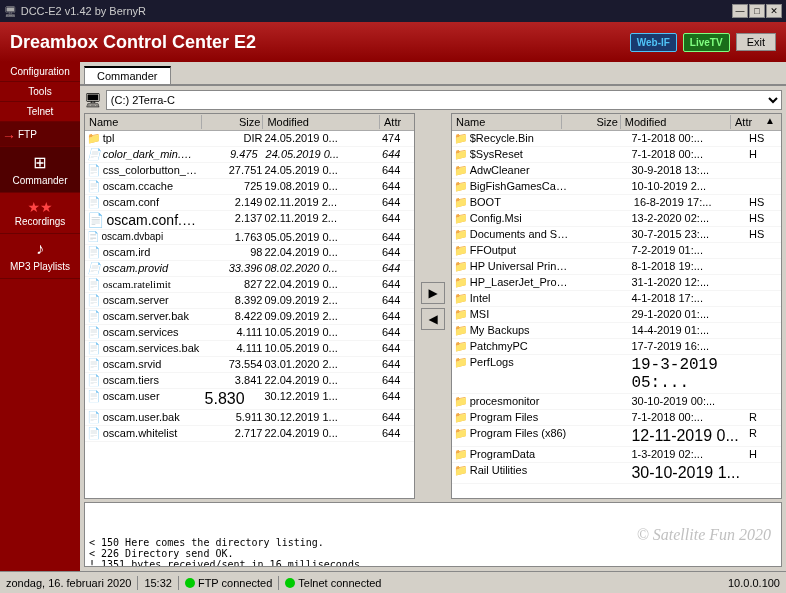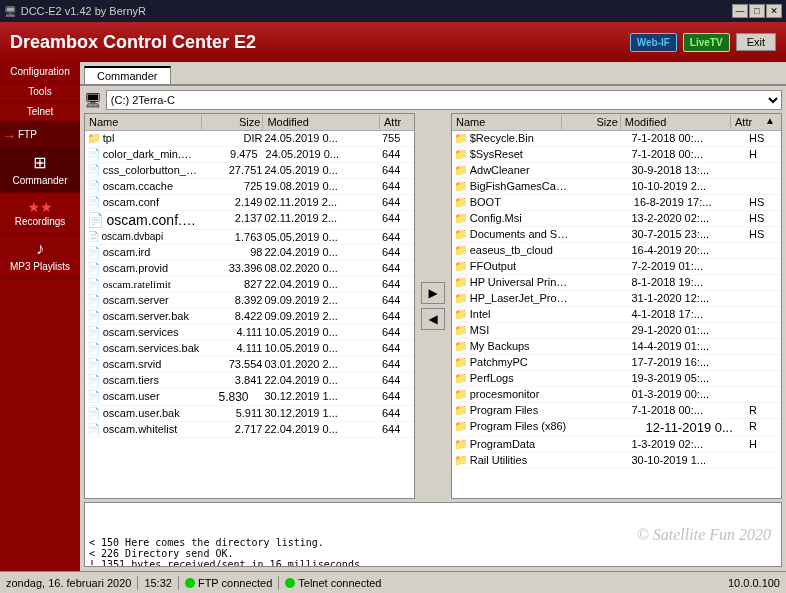--- a/index.html
+++ b/index.html
@@ -120,23 +120,23 @@
             <span style="flex:2;font-size:11px;border-right:1px solid #aaa;cursor:pointer;padding:1px 2px;font-weight:normal;">Modified</span>
             <span style="width:30px;font-size:11px;cursor:pointer;padding:1px 2px;font-weight:normal;">Attr</span>
           </div>
           <div style="overflow-y:auto;flex:1;" id="left-scroll">
           <div style="display: flex; gap: 2px; padding: 1px 2px; cursor: default; border-bottom: 1px solid rgb(245, 245, 245);">
     <span style="flex:2;overflow:hidden;text-overflow:ellipsis;white-space:nowrap;font-size:11px;">
       <span style="color:#8b8b00;margin-right:2px;">📁</span>tpl
     </span>
     <span style="flex:1;text-align:right;font-size:11px;">DIR</span>
     <span style="flex:2;font-size:11px;">24.05.2019 0...</span>
-    <span style="width:30px;font-size:11px;">755</span>
-  </div>
-              <div style="display: flex; gap: 8px; padding: 1px 2px; cursor: default; border-bottom: 1px solid rgb(245, 245, 245);">
+    <span style="width:30px;font-size:11px;">474</span>
+  </div>
+              <div style="display: flex; gap: 8px; padding: 1px 2px; cursor: default; border-bottom: 1px solid rgb(245, 245, 245); font-style: italic;">
     <span style="flex:2;overflow:hidden;text-overflow:ellipsis;white-space:nowrap;font-size:11px;">
       <span style="color:#666;margin-right:2px;">📄</span>color_dark_min.css
     </span>
     <span style="flex:1;text-align:right;font-size:11px;">9.475</span>
     <span style="flex:2;font-size:11px;">24.05.2019 0...</span>
     <span style="width:30px;font-size:11px;">644</span>
   </div>
               <div style="display: flex; gap: 2px; padding: 1px 2px; cursor: default; border-bottom: 1px solid rgb(245, 245, 245);">
     <span style="flex:2;overflow:hidden;text-overflow:ellipsis;white-space:nowrap;font-size:11px;">
       <span style="color:#666;margin-right:2px;">📄</span>css_colorbutton_mod...
@@ -178,21 +178,21 @@
     <span style="width:30px;font-size:11px;">644</span>
   </div>
               <div style="display: flex; gap: 2px; padding: 1px 2px; cursor: default; border-bottom: 1px solid rgb(245, 245, 245);">
     <span style="flex:2;overflow:hidden;text-overflow:ellipsis;white-space:nowrap;font-size:11px;">
       <span style="color:#666;margin-right:2px;">📄</span>oscam.ird
     </span>
     <span style="flex:1;text-align:right;font-size:11px;">98</span>
     <span style="flex:2;font-size:11px;">22.04.2019 0...</span>
     <span style="width:30px;font-size:11px;">644</span>
   </div>
-              <div style="display: flex; gap: 2px; padding: 1px 2px; cursor: default; border-bottom: 1px solid rgb(245, 245, 245);">
+              <div style="display: flex; gap: 2px; padding: 1px 2px; cursor: default; border-bottom: 1px solid rgb(245, 245, 245); font-style: italic;">
     <span style="flex:2;overflow:hidden;text-overflow:ellipsis;white-space:nowrap;font-size:11px;">
       <span style="color:#666;margin-right:2px;">📄</span>oscam.provid
     </span>
     <span style="flex:1;text-align:right;font-size:11px;">33.396</span>
     <span style="flex:2;font-size:11px;">08.02.2020 0...</span>
     <span style="width:30px;font-size:11px;">644</span>
   </div>
               <div style="display: flex; gap: 2px; padding: 1px 2px; cursor: default; border-bottom: 1px solid rgb(245, 245, 245);">
     <span style="flex:2;overflow:hidden;text-overflow:ellipsis;white-space:nowrap;font-size:11px;font-family:Liberation Serif, serif;">
       <span style="color:#666;margin-right:2px;">📄</span>oscam.ratelimit
@@ -246,21 +246,21 @@
       <span style="color:#666;margin-right:2px;">📄</span>oscam.tiers
     </span>
     <span style="flex:1;text-align:right;font-size:11px;">3.841</span>
     <span style="flex:2;font-size:11px;">22.04.2019 0...</span>
     <span style="width:30px;font-size:11px;">644</span>
   </div>
               <div style="display: flex; gap: 2px; padding: 1px 2px; cursor: default; border-bottom: 1px solid rgb(245, 245, 245);">
     <span style="flex:2;overflow:hidden;text-overflow:ellipsis;white-space:nowrap;font-size:11px;">
       <span style="color:#666;margin-right:2px;">📄</span>oscam.user
     </span>
-    <span style="flex:1;text-align:center;font-size:12px;">5.830</span>
+    <span style="flex:1;text-align:left;font-size:16px;">5.830</span>
     <span style="flex:2;font-size:11px;">30.12.2019 1...</span>
     <span style="width:30px;font-size:11px;">644</span>
   </div>
               <div style="display: flex; gap: 2px; padding: 1px 2px; cursor: default; border-bottom: 1px solid rgb(245, 245, 245);">
     <span style="flex:2;overflow:hidden;text-overflow:ellipsis;white-space:nowrap;font-size:11px;">
       <span style="color:#666;margin-right:2px;">📄</span>oscam.user.bak
     </span>
     <span style="flex:1;text-align:right;font-size:11px;">5.911</span>
     <span style="flex:2;font-size:11px;">30.12.2019 1...</span>
     <span style="width:30px;font-size:11px;">644</span>
@@ -341,28 +341,20 @@
               <div style="display: flex; gap: 2px; padding: 1px 2px; cursor: default; border-bottom: 1px solid rgb(245, 245, 245);">
     <span style="flex:2;overflow:hidden;text-overflow:ellipsis;white-space:nowrap;font-size:11px;">
       <span style="color:#8b8b00;margin-right:2px;">📁</span>Documents and Setti...
     </span>
     <span style="flex:1;text-align:right;font-size:11px;"></span>
     <span style="flex:2;font-size:11px;">30-7-2015 23:...</span>
     <span style="width:30px;font-size:11px;">HS</span>
   </div>
               <div style="display: flex; gap: 2px; padding: 1px 2px; cursor: default; border-bottom: 1px solid rgb(245, 245, 245);">
     <span style="flex:2;overflow:hidden;text-overflow:ellipsis;white-space:nowrap;font-size:11px;">
-      <span style="color:#8b8b00;margin-right:2px;">📁</span>easeus_tb_cloud
-    </span>
-    <span style="flex:1;text-align:right;font-size:11px;"></span>
-    <span style="flex:2;font-size:11px;">16-4-2019 20:...</span>
-    <span style="width:30px;font-size:11px;"></span>
-  </div>
-              <div style="display: flex; gap: 2px; padding: 1px 2px; cursor: default; border-bottom: 1px solid rgb(245, 245, 245);">
-    <span style="flex:2;overflow:hidden;text-overflow:ellipsis;white-space:nowrap;font-size:11px;">
       <span style="color:#8b8b00;margin-right:2px;">📁</span>FFOutput
     </span>
     <span style="flex:1;text-align:right;font-size:11px;"></span>
     <span style="flex:2;font-size:11px;">7-2-2019 01:...</span>
     <span style="width:30px;font-size:11px;"></span>
   </div>
               <div style="display: flex; gap: 2px; padding: 1px 2px; cursor: default; border-bottom: 1px solid rgb(245, 245, 245);">
     <span style="flex:2;overflow:hidden;text-overflow:ellipsis;white-space:nowrap;font-size:11px;">
       <span style="color:#8b8b00;margin-right:2px;">📁</span>HP Universal Print D...
     </span>
@@ -408,61 +400,61 @@
     </span>
     <span style="flex:1;text-align:right;font-size:11px;"></span>
     <span style="flex:2;font-size:11px;">17-7-2019 16:...</span>
     <span style="width:30px;font-size:11px;"></span>
   </div>
               <div style="display: flex; gap: 2px; padding: 1px 2px; cursor: default; border-bottom: 1px solid rgb(245, 245, 245);">
     <span style="flex:2;overflow:hidden;text-overflow:ellipsis;white-space:nowrap;font-size:11px;">
       <span style="color:#8b8b00;margin-right:2px;">📁</span>PerfLogs
     </span>
     <span style="flex:1;text-align:right;font-size:11px;"></span>
-    <span style="flex:2;font-size:11px;">19-3-2019 05:...</span>
+    <span style="flex:2;font-size:16px;font-family:Liberation Mono, monospace;">19-3-2019 05:...</span>
     <span style="width:30px;font-size:11px;"></span>
   </div>
               <div style="display: flex; gap: 2px; padding: 1px 2px; cursor: default; border-bottom: 1px solid rgb(245, 245, 245);">
     <span style="flex:2;overflow:hidden;text-overflow:ellipsis;white-space:nowrap;font-size:11px;">
       <span style="color:#8b8b00;margin-right:2px;">📁</span>procesmonitor
     </span>
     <span style="flex:1;text-align:right;font-size:11px;"></span>
-    <span style="flex:2;font-size:11px;">01-3-2019 00:...</span>
+    <span style="flex:2;font-size:11px;">30-10-2019 00:...</span>
     <span style="width:30px;font-size:11px;"></span>
   </div>
               <div style="display: flex; gap: 2px; padding: 1px 2px; cursor: default; border-bottom: 1px solid rgb(245, 245, 245);">
     <span style="flex:2;overflow:hidden;text-overflow:ellipsis;white-space:nowrap;font-size:11px;">
       <span style="color:#8b8b00;margin-right:2px;">📁</span>Program Files
     </span>
     <span style="flex:1;text-align:right;font-size:11px;"></span>
     <span style="flex:2;font-size:11px;">7-1-2018 00:...</span>
     <span style="width:30px;font-size:11px;">R</span>
   </div>
               <div style="display: flex; gap: 2px; padding: 1px 2px; cursor: default; border-bottom: 1px solid rgb(245, 245, 245);">
     <span style="flex:2;overflow:hidden;text-overflow:ellipsis;white-space:nowrap;font-size:11px;">
       <span style="color:#8b8b00;margin-right:2px;">📁</span>Program Files (x86)
     </span>
     <span style="flex:1;text-align:right;font-size:11px;"></span>
-    <span style="flex:2;font-size:13px;text-align:center;">12-11-2019 0...</span>
+    <span style="flex:2;font-size:16px;">12-11-2019 0...</span>
     <span style="width:30px;font-size:11px;">R</span>
   </div>
               <div style="display: flex; gap: 2px; padding: 1px 2px; cursor: default; border-bottom: 1px solid rgb(245, 245, 245);">
     <span style="flex:2;overflow:hidden;text-overflow:ellipsis;white-space:nowrap;font-size:11px;">
       <span style="color:#8b8b00;margin-right:2px;">📁</span>ProgramData
     </span>
     <span style="flex:1;text-align:right;font-size:11px;"></span>
     <span style="flex:2;font-size:11px;">1-3-2019 02:...</span>
     <span style="width:30px;font-size:11px;">H</span>
   </div>
               <div style="display: flex; gap: 2px; padding: 1px 2px; cursor: default; border-bottom: 1px solid rgb(245, 245, 245);">
     <span style="flex:2;overflow:hidden;text-overflow:ellipsis;white-space:nowrap;font-size:11px;">
       <span style="color:#8b8b00;margin-right:2px;">📁</span>Rail Utilities
     </span>
     <span style="flex:1;text-align:right;font-size:11px;"></span>
-    <span style="flex:2;font-size:11px;">30-10-2019 1...</span>
+    <span style="flex:2;font-size:16px;">30-10-2019 1...</span>
     <span style="width:30px;font-size:11px;"></span>
   </div>
             </div>
         </div>
 
       </div>
 
       <div style="height:65px;border:1px solid #888;background:#fff;overflow-y:auto;padding:2px 4px;font-size:10px;font-family:monospace;position:relative;" id="log-area">
       <div style="font-size: 10px; font-family: monospace; margin-top: 32px;">&lt; 150 Here comes the directory listing.</div>
           <div style="font-size: 10px; font-family: monospace;">&lt; 226 Directory send OK.</div>

